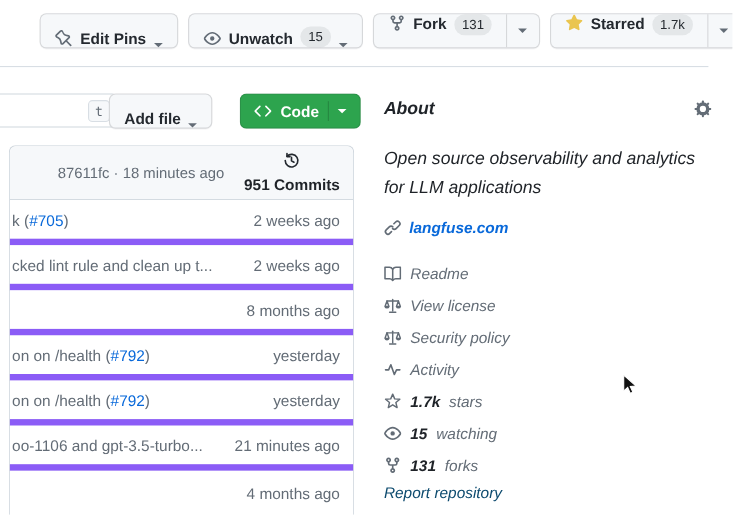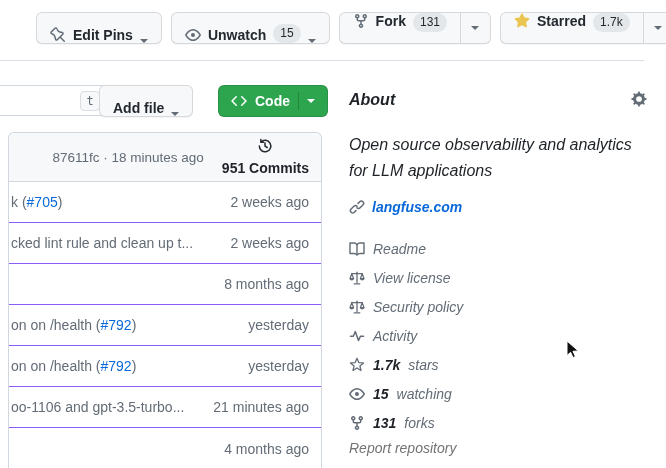--- a/index.html
+++ b/index.html
@@ -48,38 +48,38 @@
   
   .file-table { position:absolute; left:8px; top:132px; width:314px;
     border:1px solid #d0d7de; border-bottom:none; border-radius:6px 6px 0 0; background:#fff; }
   .table-header { height:49px; background:#f6f8fa; border-bottom:1px solid #d0d7de;
     border-radius:6px 6px 0 0; display:flex; align-items:center; justify-content:flex-end;
     gap:18px; padding:0 12px 0 4px; }
   .sha-time { color:#636c76; font-size:13.5px; white-space:nowrap; cursor:pointer; }
   .commits { display:inline-flex; align-items:center; gap:6px; color:#1f2328; font-weight:700;
     font-size:14px; white-space:nowrap; cursor:pointer;flex-direction:column; }
   .table-row { height:41px; display:flex; align-items:center; padding:0 12px 0 2px;
-    border-bottom:1px solid #8b5cf6; background:#fff; }
+    border-bottom:6px solid #8b5cf6; background:#fff; }
   .table-row:last-child { border-bottom:none; }
   .msg { color:#636c76; font-size:14px; white-space:nowrap; overflow:hidden; cursor:pointer; }
   .msg .issue-link { color:#0969da; cursor:pointer; }
   .age { margin-left:auto; color:#636c76; font-size:14px; white-space:nowrap; padding-left:10px; }
   
   .about { position:absolute; left:349px; top:84px; width:312px;font-style:italic; }
   .about-head { position:relative; padding-top:7px; }
   .about-title { font-size:16px; font-weight:700; color:#1f2328; }
   .gear { position:absolute; right:14px; top:7px; cursor:pointer; }
   .about-desc { margin-top:23px; font-size:16px; line-height:26px; color:#1f2328; width:300px; }
   .website-row { margin-top:15px; display:flex; gap:7px; }
   .website-link { color:#0969da; font-weight:700; font-size:14px; cursor:pointer; }
   .about-links { margin-top:19px; list-style:none; }
   .about-links li { display:flex; align-items:center; gap:8px; height:29px; color:#636c76;
     font-size:14px; cursor:pointer; }
   .about-links .cnt { color:#1f2328; font-weight:700; }
-  .report-row { margin-top:3px; color:#737373; font-size:14px; cursor:pointer; }
+  .report-row { margin-top:3px; color:#0c4a6e; font-size:14px; cursor:pointer; }
   
   .cursor { position:absolute; left:566px; top:340px; }
 </style>
 </head>
 <body>
 
 <div class="stage">
 
   <div class="topbar">
 

